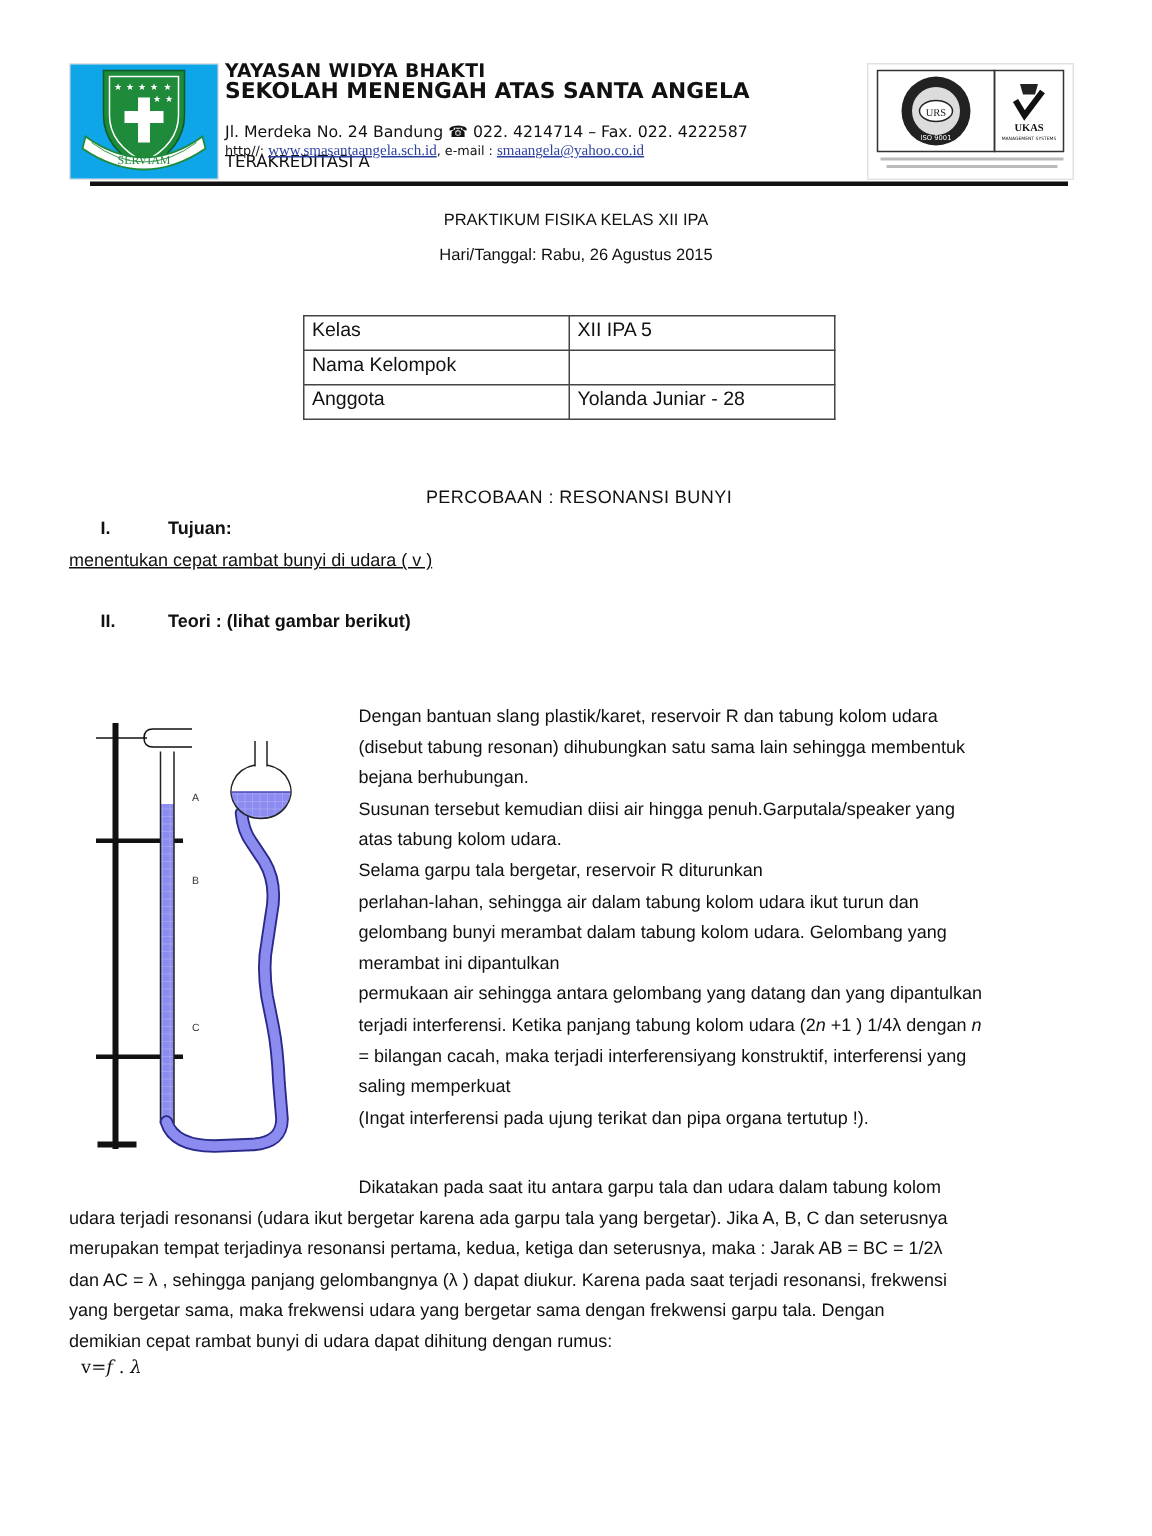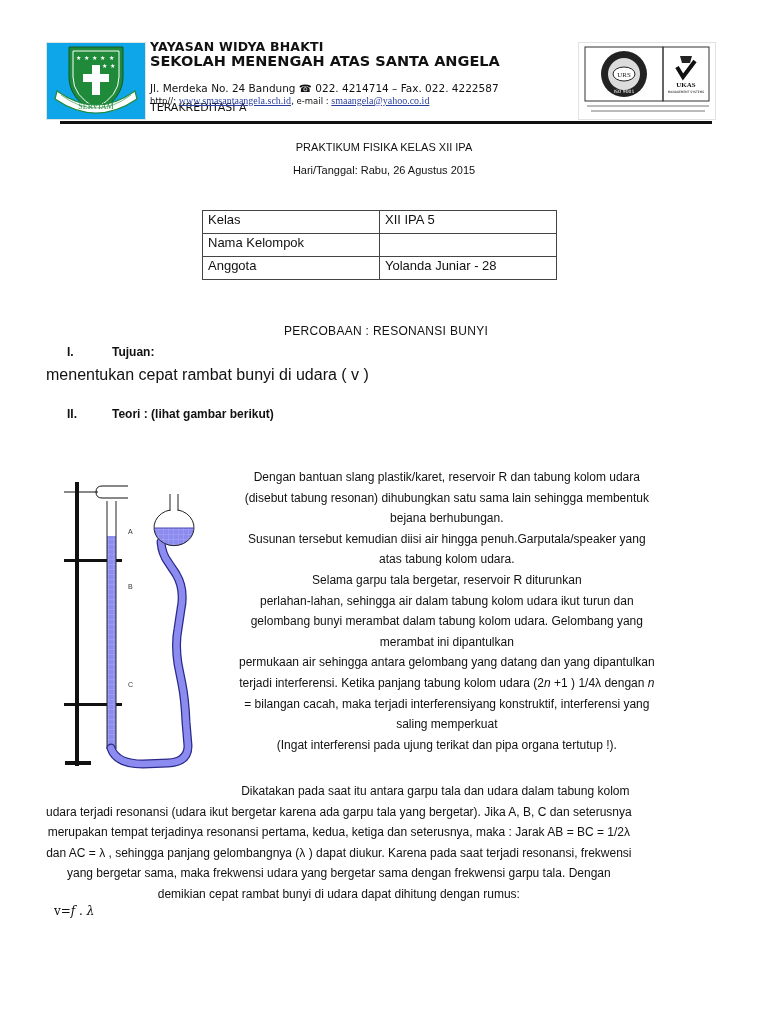--- a/index.html
+++ b/index.html
@@ -1,18 +1,18 @@
 <!DOCTYPE html>
 <html><head>
 <meta charset="utf-8">
 <style>
   html, body { margin: 0; padding: 0; background: #ffffff; }
   body { width: 768px; height: 1024px; position: relative; overflow: hidden;
          font-family: "Liberation Sans", sans-serif; color: #111; }
-  .abs { position: absolute; text-align: center; }
+  .abs { position: absolute; }
 
   
   .logo-box { left: 46px; top: 42px; width: 98px; height: 76px; border: 1px solid #e2e2e2; background:#0ea5e9; }
   .cert-box { left: 578px; top: 42px; width: 136px; height: 76px; border: 1px solid #e2e2e2; background:#fff; }
   .hdr-line { left: 60px; top: 121px; width: 652px; height: 3px; background: #111; }
   .hdr-text { left: 150px; width: 420px; text-align: left; white-space: nowrap; }
   .h-yayasan { top: 39px; font-family: "DejaVu Sans", sans-serif; font-weight: bold; font-size: 12.5px; letter-spacing: 0.2px; }
   .h-school  { top: 53px; font-family: "DejaVu Sans", sans-serif; font-weight: bold; font-size: 14.5px; }
   .h-akred   { top: 70px; font-family: "DejaVu Sans", sans-serif; font-weight: normal; font-size: 11px; margin-top: 31px; }
   .h-addr    { top: 82px; font-family: "DejaVu Sans", sans-serif; font-size: 10.5px; }
@@ -28,21 +28,21 @@
   table.info { position: absolute; left: 202px; top: 210px; border-collapse: collapse; font-size: 13px; }
   table.info td { border: 1px solid #444; padding: 1px 1px 4px 5px; height: 17px; vertical-align: top; }
   table.info td.c1 { width: 170px; }
   table.info td.c2 { width: 170px; }
 
   .section-title { left: 0; width: 768px; text-align: center; top: 324px; font-size: 12px; letter-spacing: 0.3px; padding-left: 2px; }
   .num { font-weight: bold; font-size: 12px; }
   .head { font-weight: bold; font-size: 12px; }
   .n1 { left: 67px; top: 345px; }
   .h1 { left: 112px; top: 345px; }
-  .tujuan { left: 46px; top: 366px; font-size: 16px; }
+  .tujuan { left: 46px; top: 366px; font-size: 12px; text-decoration: underline; }
   .n2 { left: 67px; top: 407px; }
   .h2 { left: 112px; top: 407px; }
 
   .para { font-size: 12px; line-height: 20.6px; white-space: nowrap; }
   .p-right { left: 239px; top: 467px; }
   .p-full { left: 46px; top: 781px; }
   .p-full .indent { padding-left: 193px; }
   .formula { left: 54px; top: 904px; font-family: "DejaVu Serif", serif; font-size: 12px; }
   .formula i { font-style: italic; }
 

